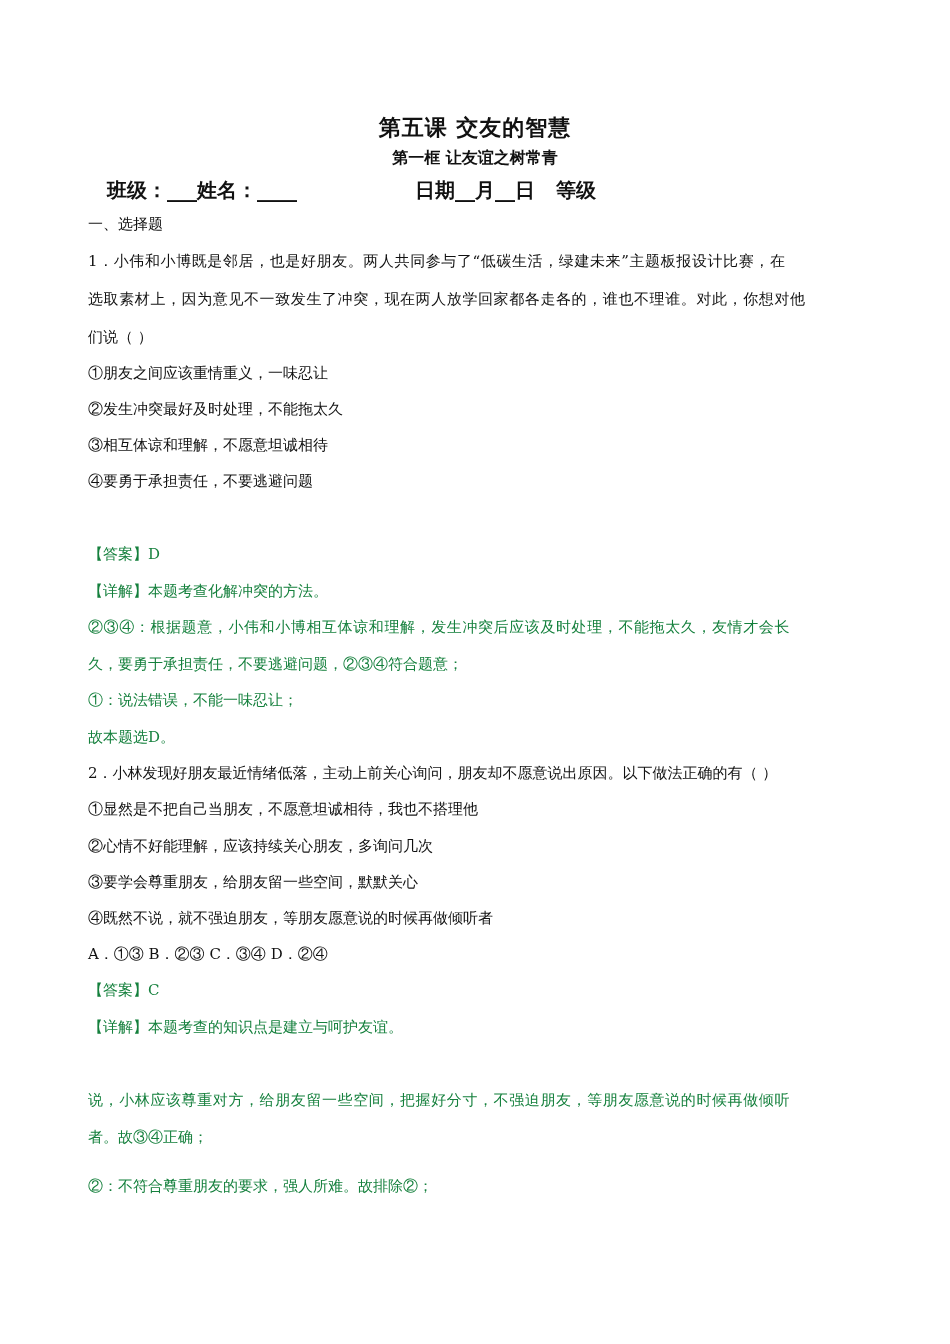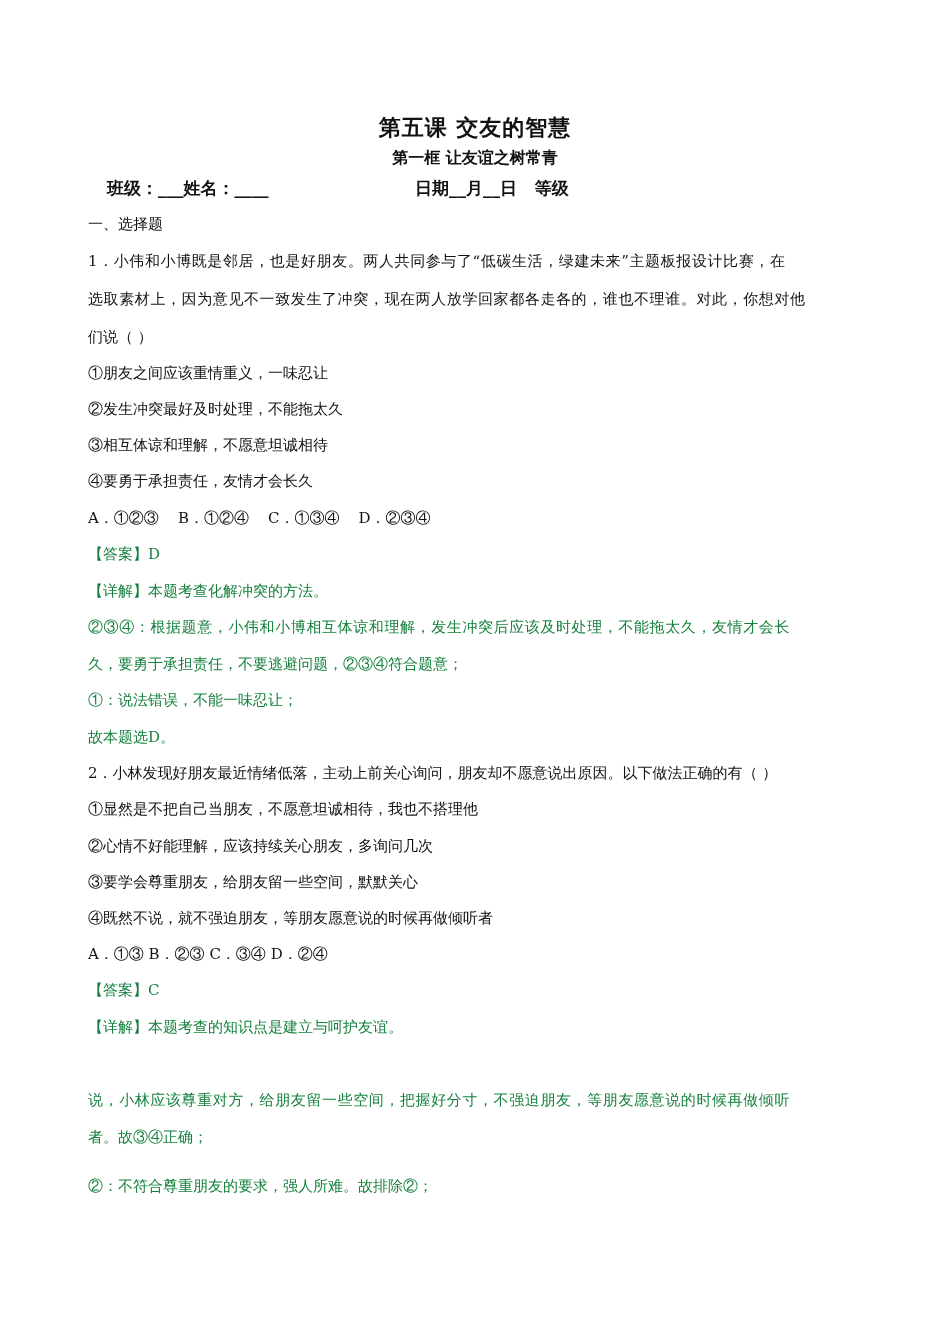--- a/index.html
+++ b/index.html
@@ -11,21 +11,21 @@
     .page { position: absolute; left: 0; top: 0; width: 950px; height: 1344px; padding-left: 40px; }
     .title {
       position: absolute; left: 0; width: 950px; top: 113px; text-align: center;
       font-size: 22px; font-weight: bold; letter-spacing: 1px;
     }
     .subtitle {
       position: absolute; left: 0; width: 950px; top: 148px; text-align: center;
       font-size: 16px; font-weight: bold;
     }
     .meta-row {
-      position: absolute; top: 177px; font-size: 17px; font-weight: bold;
+      position: absolute; top: 177px; font-size: 20px; font-weight: bold;
       white-space: pre;
     }
     .line {
       position: absolute; left: 88px; font-size: 15px; white-space: nowrap;
       line-height: 20px;
     }
     .red { color: #15803d; }
     .wide { letter-spacing: 0.6px; }
   </style>
 </head>
@@ -38,22 +38,21 @@
   <div class="meta-row" style="left:415px">日期__月__日   等级</div>
 
   <div class="line" style="top:214px">一、选择题</div>
 
   <div class="line wide" style="top:251px">1．小伟和小博既是邻居，也是好朋友。两人共同参与了“低碳生活，绿建未来”主题板报设计比赛，在</div>
   <div class="line wide" style="top:289px">选取素材上，因为意见不一致发生了冲突，现在两人放学回家都各走各的，谁也不理谁。对此，你想对他</div>
   <div class="line" style="top:327px">们说（  ）</div>
   <div class="line" style="top:363px">①朋友之间应该重情重义，一味忍让</div>
   <div class="line" style="top:399px">②发生冲突最好及时处理，不能拖太久</div>
   <div class="line" style="top:435px">③相互体谅和理解，不愿意坦诚相待</div>
-  <div class="line" style="top:471px">④要勇于承担责任，友情才会长久</div>
-  <div class="line" style="top:508px; white-space:pre">A．①②③    B．①②④    C．①③④    D．②③④</div>
+  <div class="line" style="top:471px">④要勇于承担责任，不要逃避问题</div>
   <div class="line red" style="top:544px">【答案】D</div>
   <div class="line red" style="top:581px">【详解】本题考查化解冲突的方法。</div>
   <div class="line red wide" style="top:617px">②③④：根据题意，小伟和小博相互体谅和理解，发生冲突后应该及时处理，不能拖太久，友情才会长</div>
   <div class="line red" style="top:654px">久，要勇于承担责任，不要逃避问题，②③④符合题意；</div>
   <div class="line red" style="top:690px">①：说法错误，不能一味忍让；</div>
   <div class="line red" style="top:727px">故本题选D。</div>
 
   <div class="line" style="top:763px">2．小林发现好朋友最近情绪低落，主动上前关心询问，朋友却不愿意说出原因。以下做法正确的有（ ）</div>
   <div class="line" style="top:799px">①显然是不把自己当朋友，不愿意坦诚相待，我也不搭理他</div>
   <div class="line" style="top:836px">②心情不好能理解，应该持续关心朋友，多询问几次</div>

